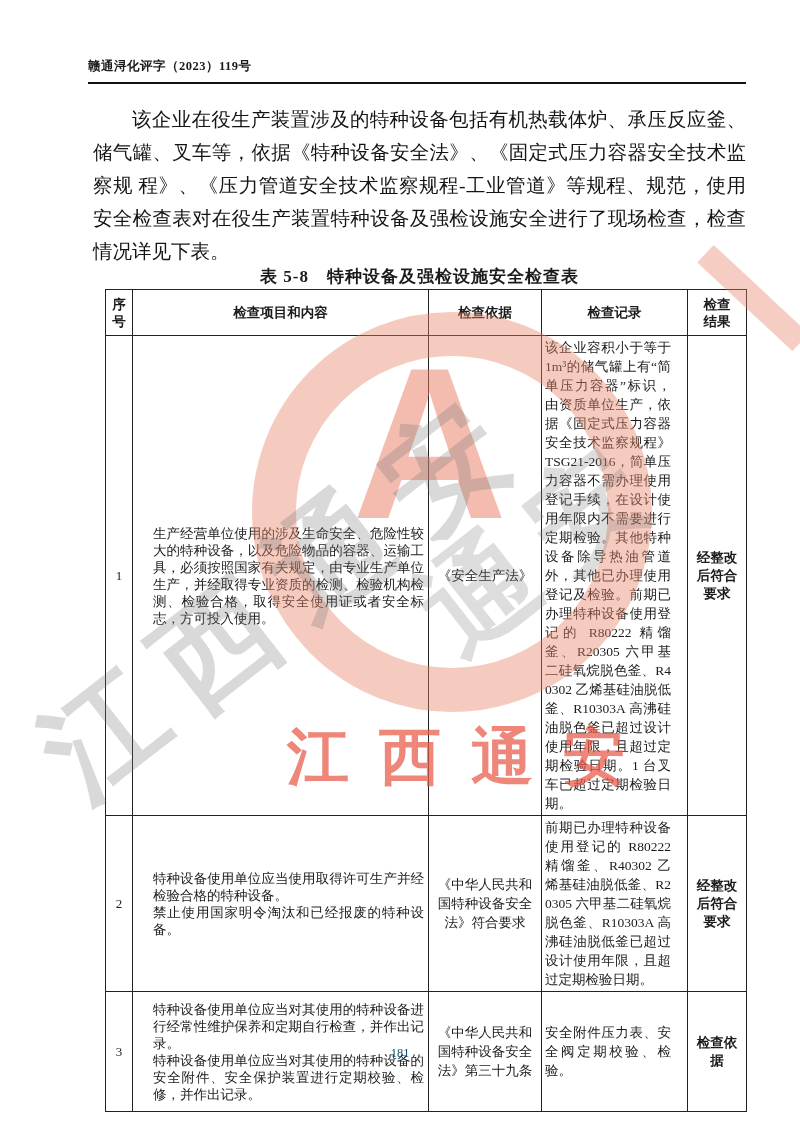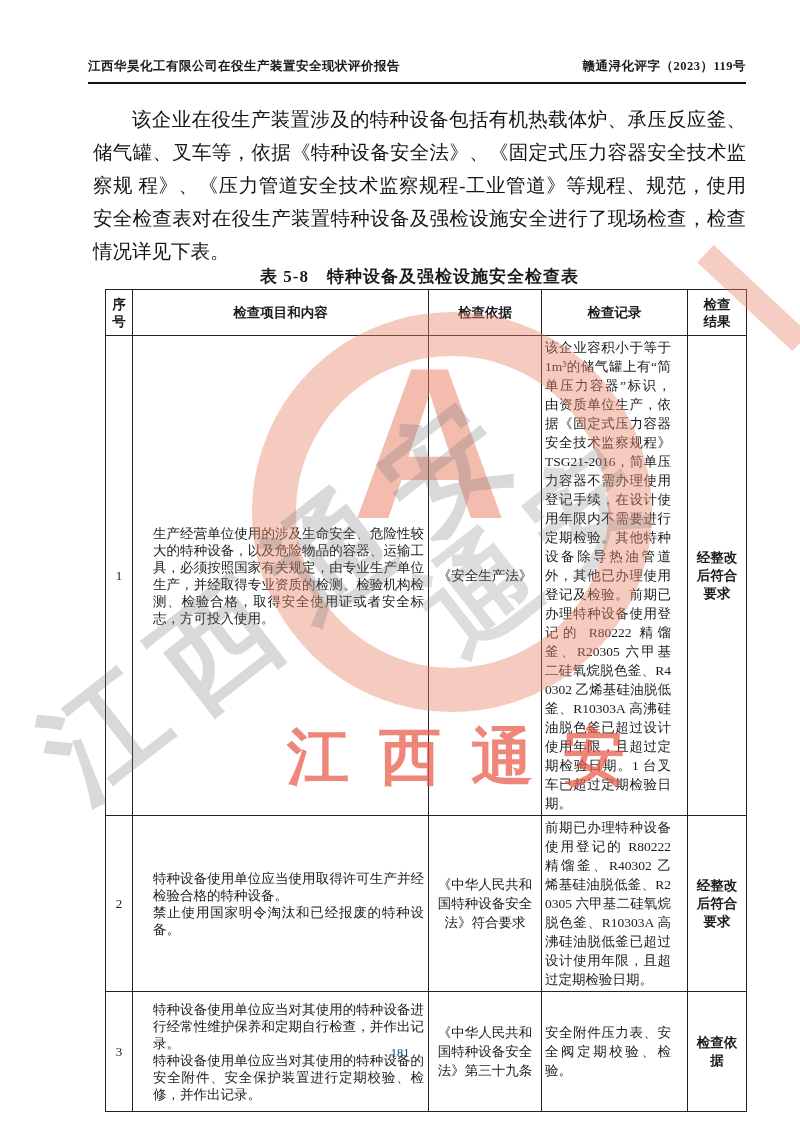--- a/index.html
+++ b/index.html
@@ -124,21 +124,20 @@
     background: rgba(233, 131, 103, 0.4);
     transform: rotate(43deg);
   }
 </style>
 </head>
 <body>
 
 <div class="page">
 
   <div class="doc-header">
-    <span>江西华昊化工有限公司在役生产装置安全现状评价报告</span>
     <span>赣通浔化评字（2023）119号</span>
   </div>
 
   <div class="intro">该企业在役生产装置涉及的特种设备包括有机热载体炉、承压反应釜、储气罐、叉车等，依据《特种设备安全法》、《固定式压力容器安全技术监察规 程》、《压力管道安全技术监察规程-工业管道》等规程、规范，使用安全检查表对在役生产装置特种设备及强检设施安全进行了现场检查，检查情况详见下表。</div>
 
   <div class="table-title">表 5-8　特种设备及强检设施安全检查表</div>
 
   <table class="check-table">
     <colgroup>
       <col class="c-no">

